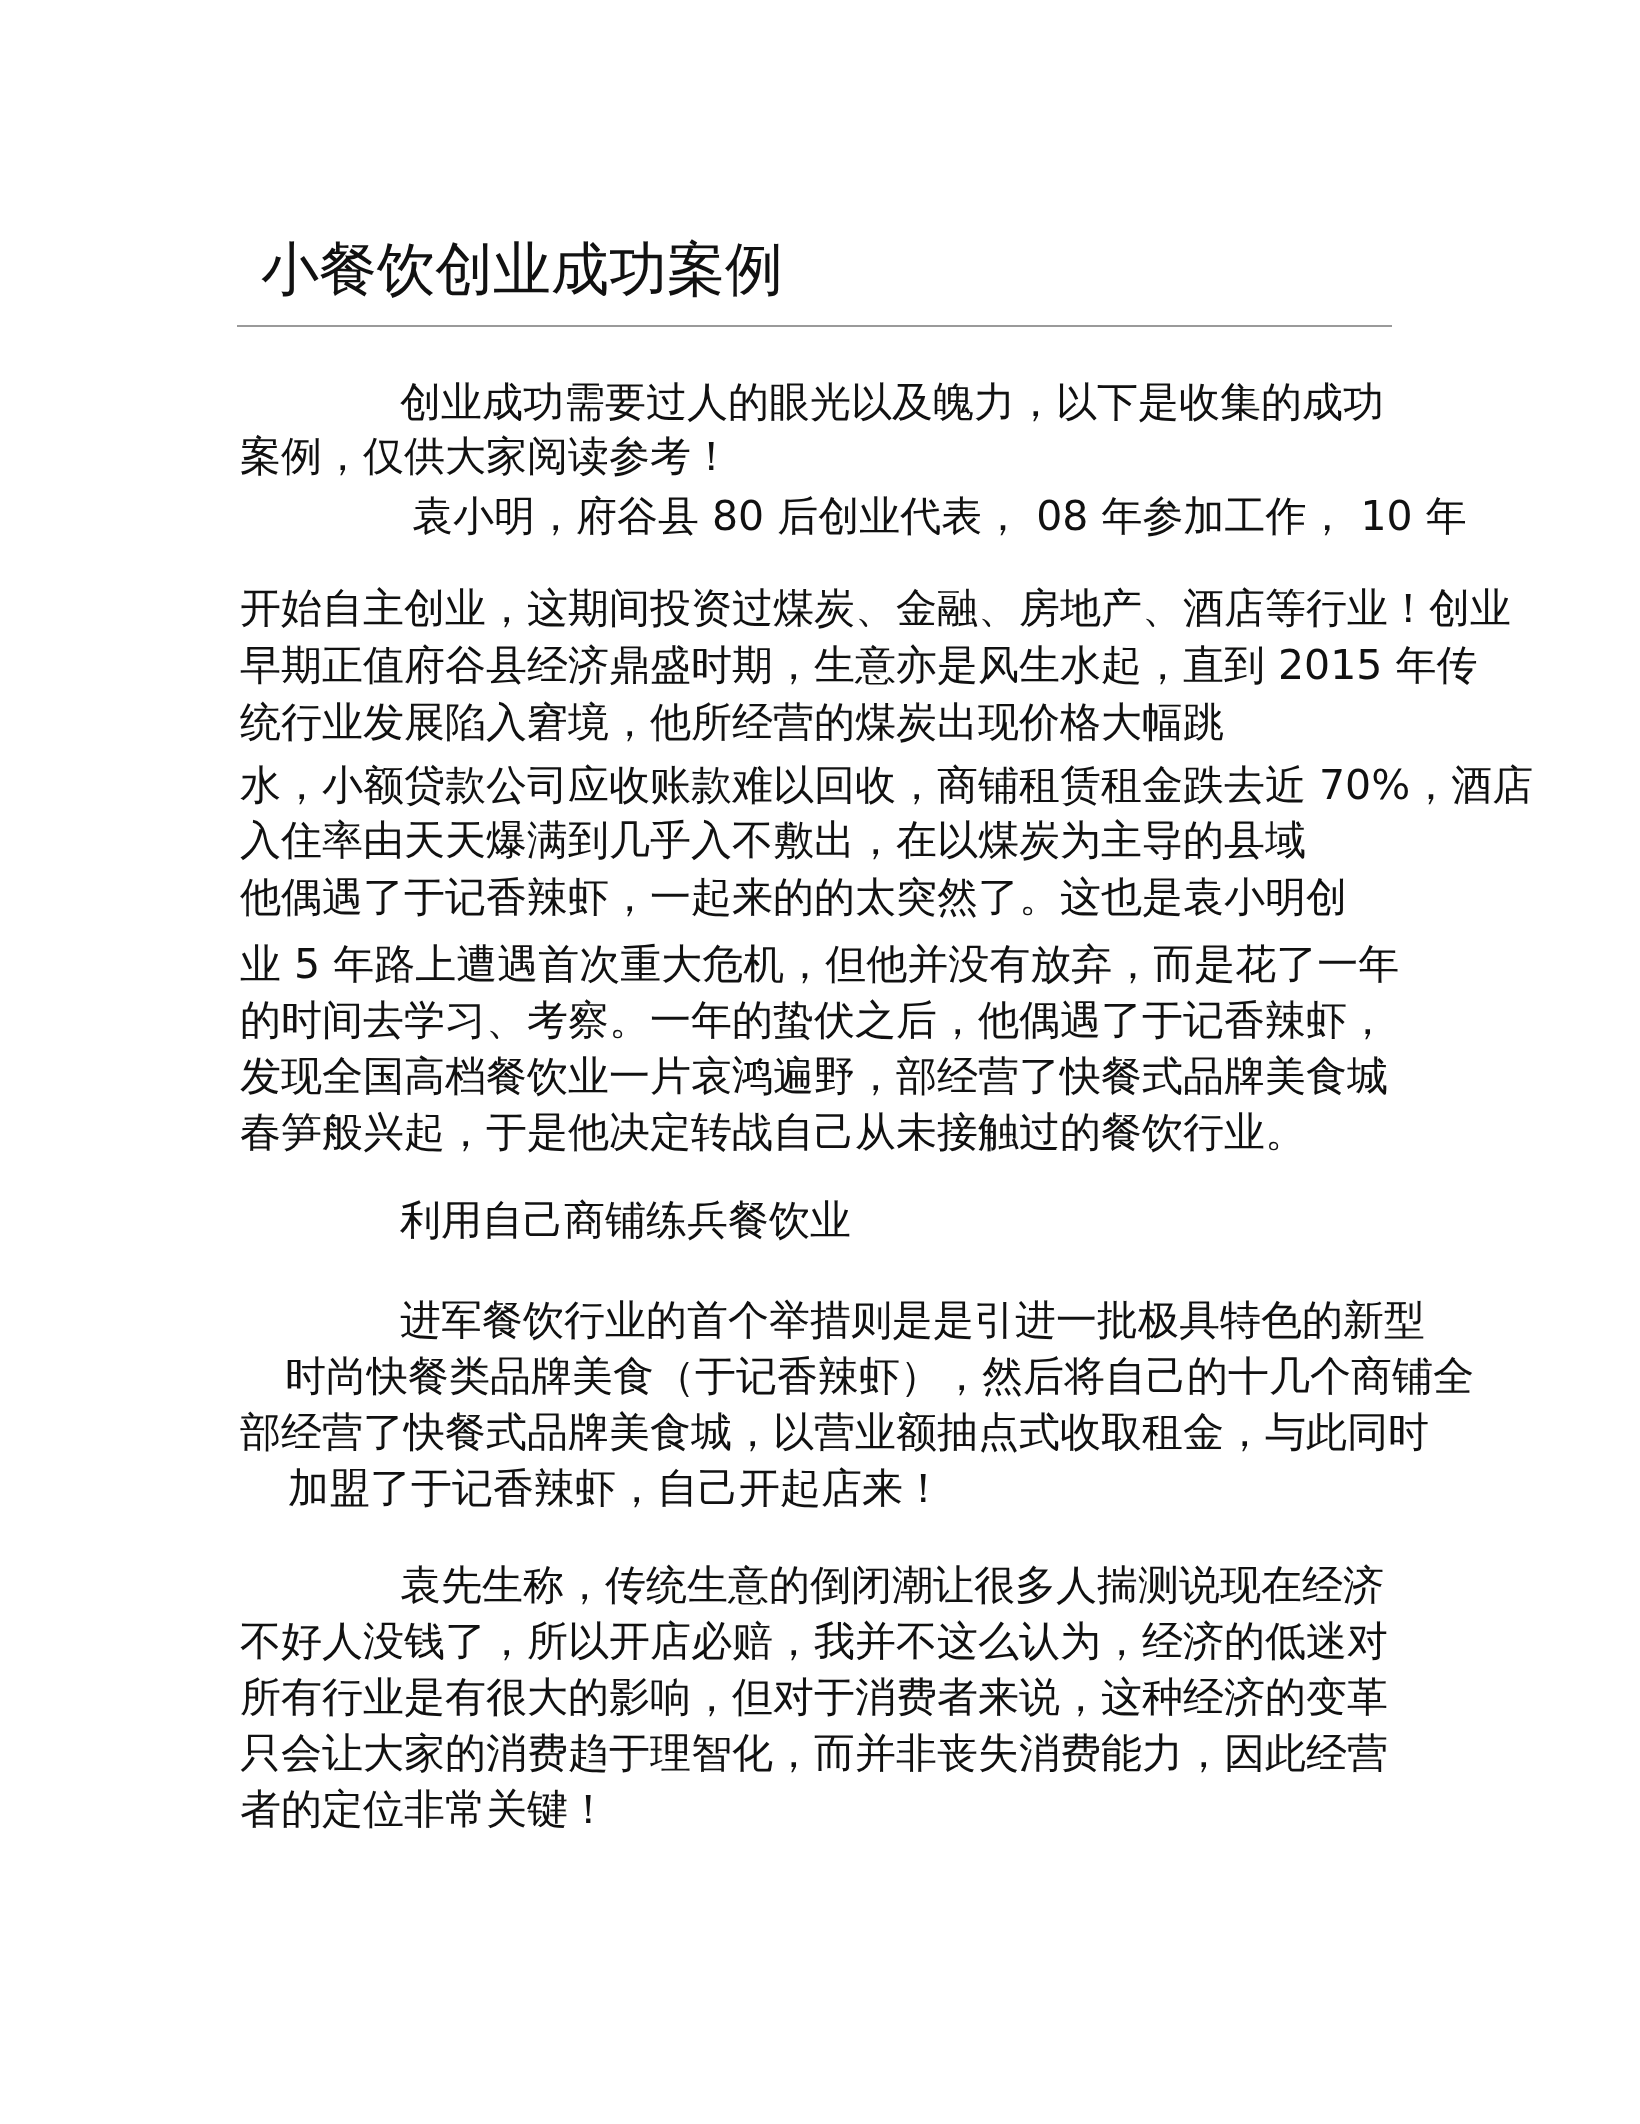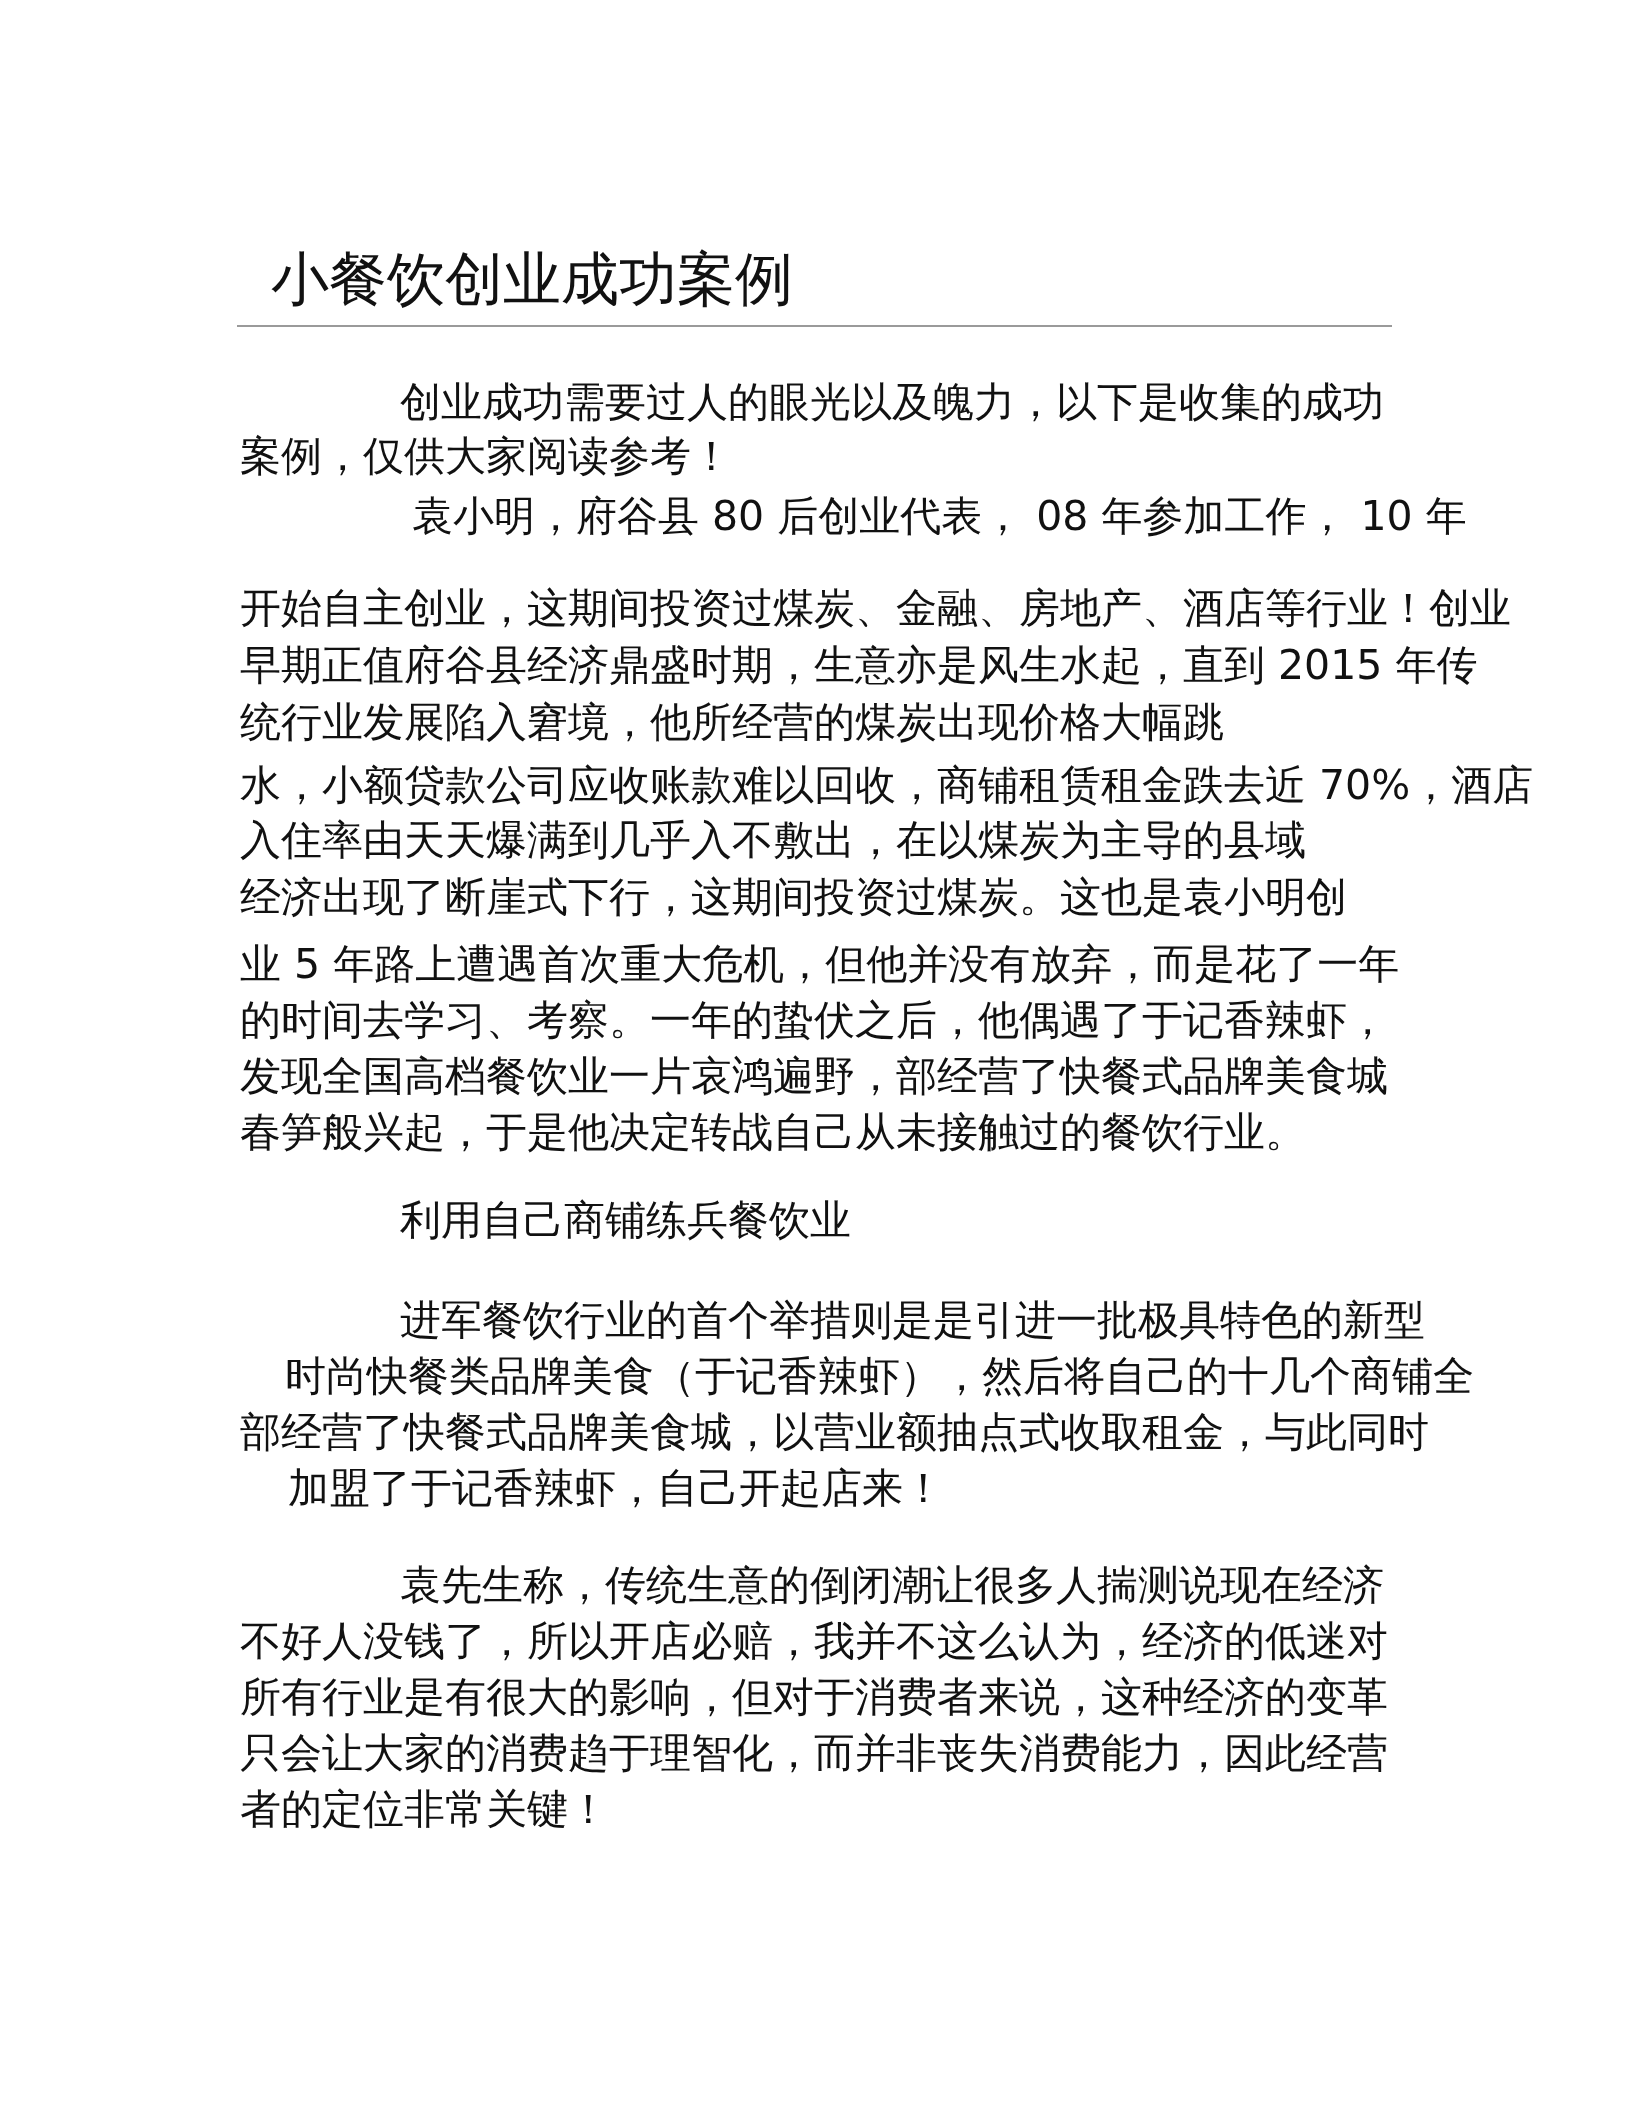--- a/index.html
+++ b/index.html
@@ -23,21 +23,21 @@
     }
     .title {
       position: absolute;
       left: 255px;
       top: 228px;
       font-size: 58px;
       line-height: 70px;
       font-weight: normal;
       color: #111111;
       letter-spacing: 0px;
-      margin: 16px;
+      margin: 6px;
       white-space: nowrap;
     }
     .title-rule {
       position: absolute;
       left: 237px;
       top: 325px;
       width: 1155px;
       height: 2px;
       background: #9a9a9a;
     }
@@ -59,21 +59,21 @@
   <div class="title-rule"></div>
   <div id="body-lines">
       <div class="line indent" style="top: 382px;">创业成功需要过人的眼光以及魄力，以下是收集的成功</div>
       <div class="line" style="top: 436px;">案例，仅供大家阅读参考！</div>
       <div class="line indent" style="top: 496px; margin-left: 12px;">袁小明，府谷县   80 后创业代表，  08 年参加工作，  10 年</div>
       <div class="line" style="top: 588px;">开始自主创业，这期间投资过煤炭、金融、房地产、酒店等行业！创业</div>
       <div class="line" style="top: 645px;">早期正值府谷县经济鼎盛时期，生意亦是风生水起，直到  2015 年传</div>
       <div class="line" style="top: 702px;">统行业发展陷入窘境，他所经营的煤炭出现价格大幅跳</div>
       <div class="line" style="top: 765px;">水，小额贷款公司应收账款难以回收，商铺租赁租金跌去近 70%，酒店</div>
       <div class="line" style="top: 820px;">入住率由天天爆满到几乎入不敷出，在以煤炭为主导的县域</div>
-      <div class="line" style="top: 877px;">经济出现了断崖式下行，这期间投资过煤炭。这也是袁小明创</div>
+      <div class="line" style="top: 877px;">他偶遇了于记香辣虾，一起来的的太突然了。这也是袁小明创</div>
       <div class="line" style="top: 944px;">业 5 年路上遭遇首次重大危机，但他并没有放弃，而是花了一年</div>
       <div class="line" style="top: 1000px;">的时间去学习、考察。一年的蛰伏之后，他偶遇了于记香辣虾，</div>
       <div class="line" style="top: 1056px;">发现全国高档餐饮业一片哀鸿遍野，部经营了快餐式品牌美食城</div>
       <div class="line" style="top: 1112px;">春笋般兴起，于是他决定转战自己从未接触过的餐饮行业。</div>
       <div class="line indent" style="top: 1200px;">利用自己商铺练兵餐饮业</div>
       <div class="line indent" style="top: 1300px;">进军餐饮行业的首个举措则是是引进一批极具特色的新型</div>
       <div class="line" style="top: 1356px; margin-left: 45px;">时尚快餐类品牌美食（于记香辣虾），然后将自己的十几个商铺全</div>
       <div class="line" style="top: 1412px;">部经营了快餐式品牌美食城，以营业额抽点式收取租金，与此同时</div>
       <div class="line" style="top: 1468px; margin-left: 48px;">加盟了于记香辣虾，自己开起店来！</div>
       <div class="line indent" style="top: 1565px;">袁先生称，传统生意的倒闭潮让很多人揣测说现在经济</div>

